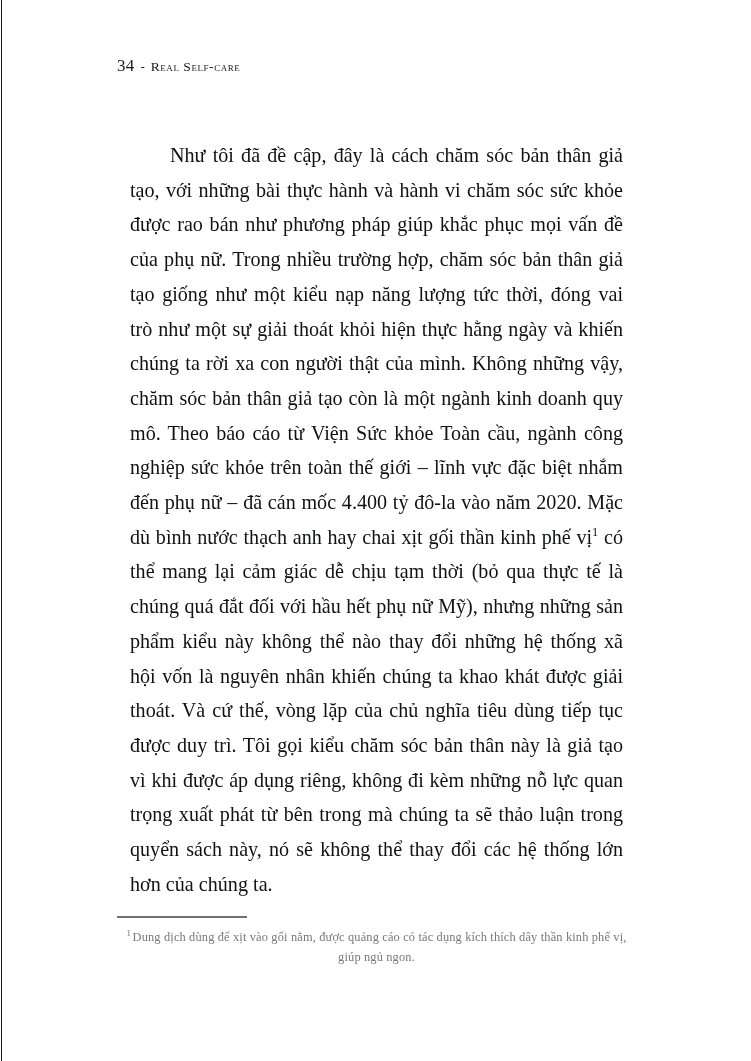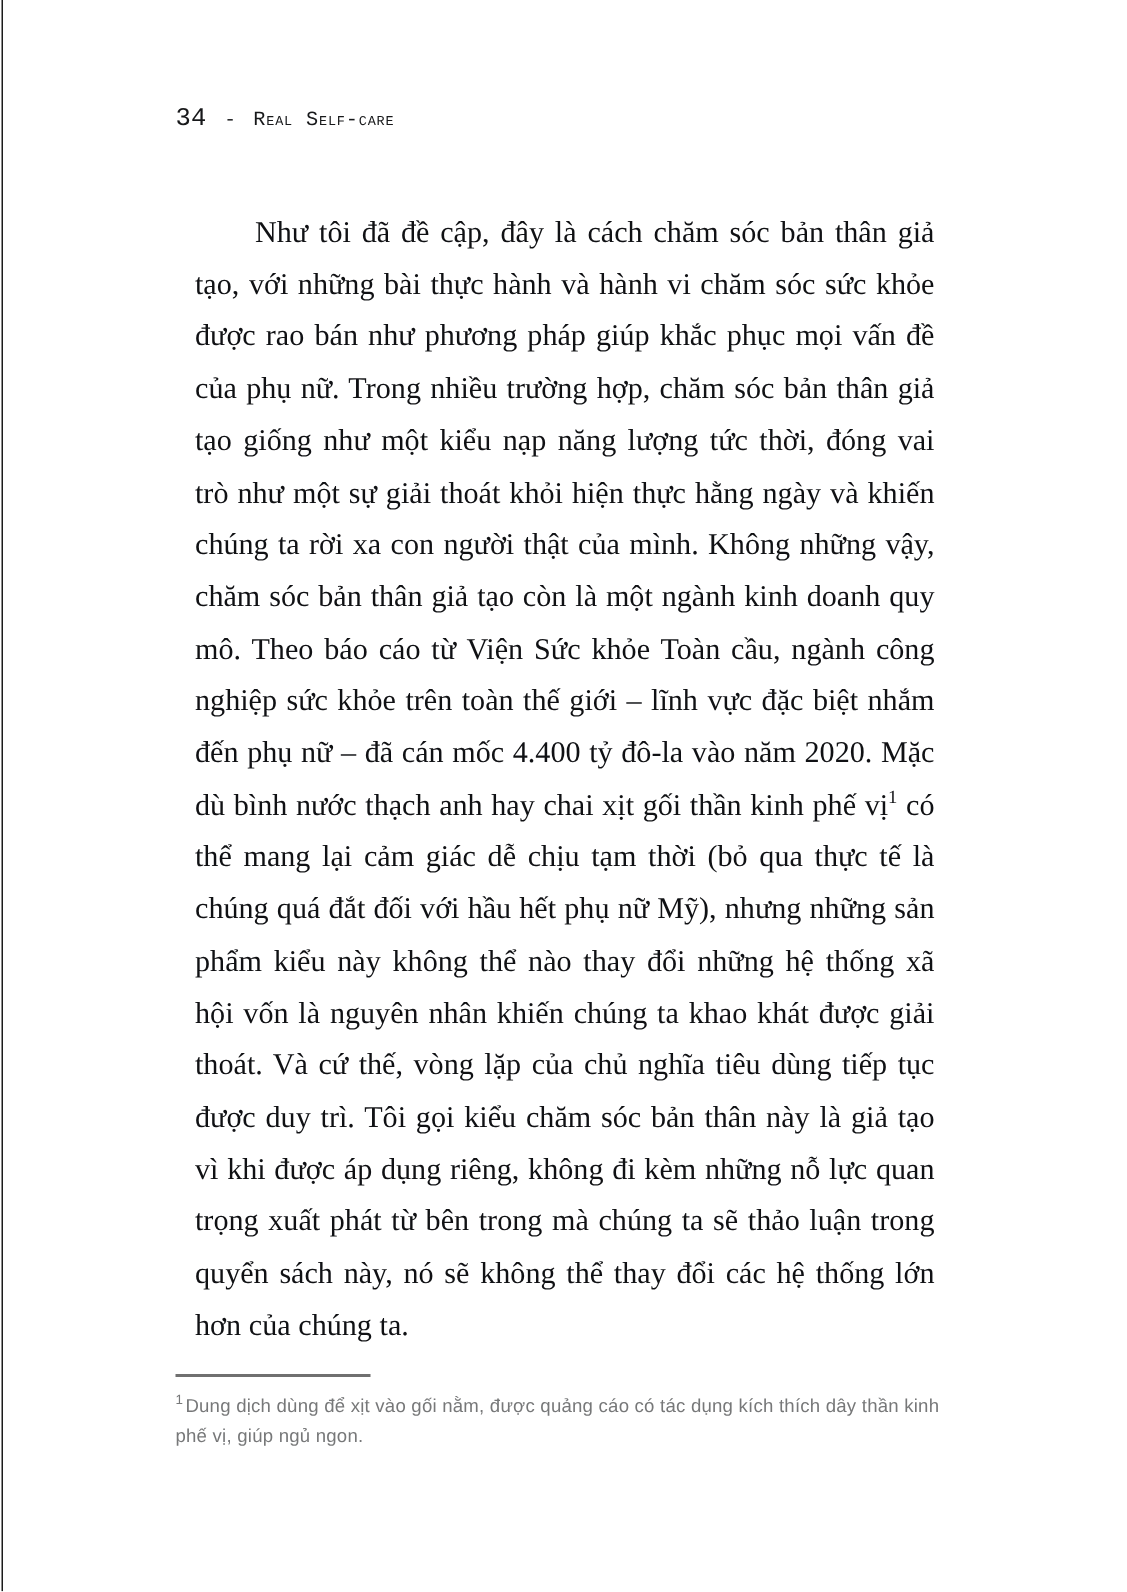--- a/index.html
+++ b/index.html
@@ -24,22 +24,22 @@
     top: 0;
     width: 1px;
     height: 1061px;
     background: #1b1b1b;
   }
 
   
   .running-head {
     position: absolute;
     left: 117px;
-    top: 70px;
-    font-family: Liberation Mono, monospace;
+    top: 56px;
+    font-family: Liberation Serif, serif;
     color: #17181a;
     white-space: nowrap;
   }
   .running-head .folio {
     font-size: 17px;
     letter-spacing: 0.2px;
   }
   .running-head .dash {
     font-size: 13px;
     padding: 0 2px;
@@ -87,25 +87,25 @@
 
   .footnote-rule {
     width: 130px;
     height: 2px;
     background: #707070;
     margin: 0 0 9px 0;
   }
 
   .footnote-text {
     margin: 0;
-    font-family: Liberation Sans, sans-serif;
+    font-family: Liberation Serif, serif;
     font-size: 12.4px;
     line-height: 20px;
     color: #777879;
-    text-align: left;
+    text-align: center;
     letter-spacing: 0.15px;
   }
 
   .footnote-text sup.fn-num {
     font-size: 0.72em;
     vertical-align: super;
     line-height: 0;
     padding-right: 1.5px;
   }
 </style>

